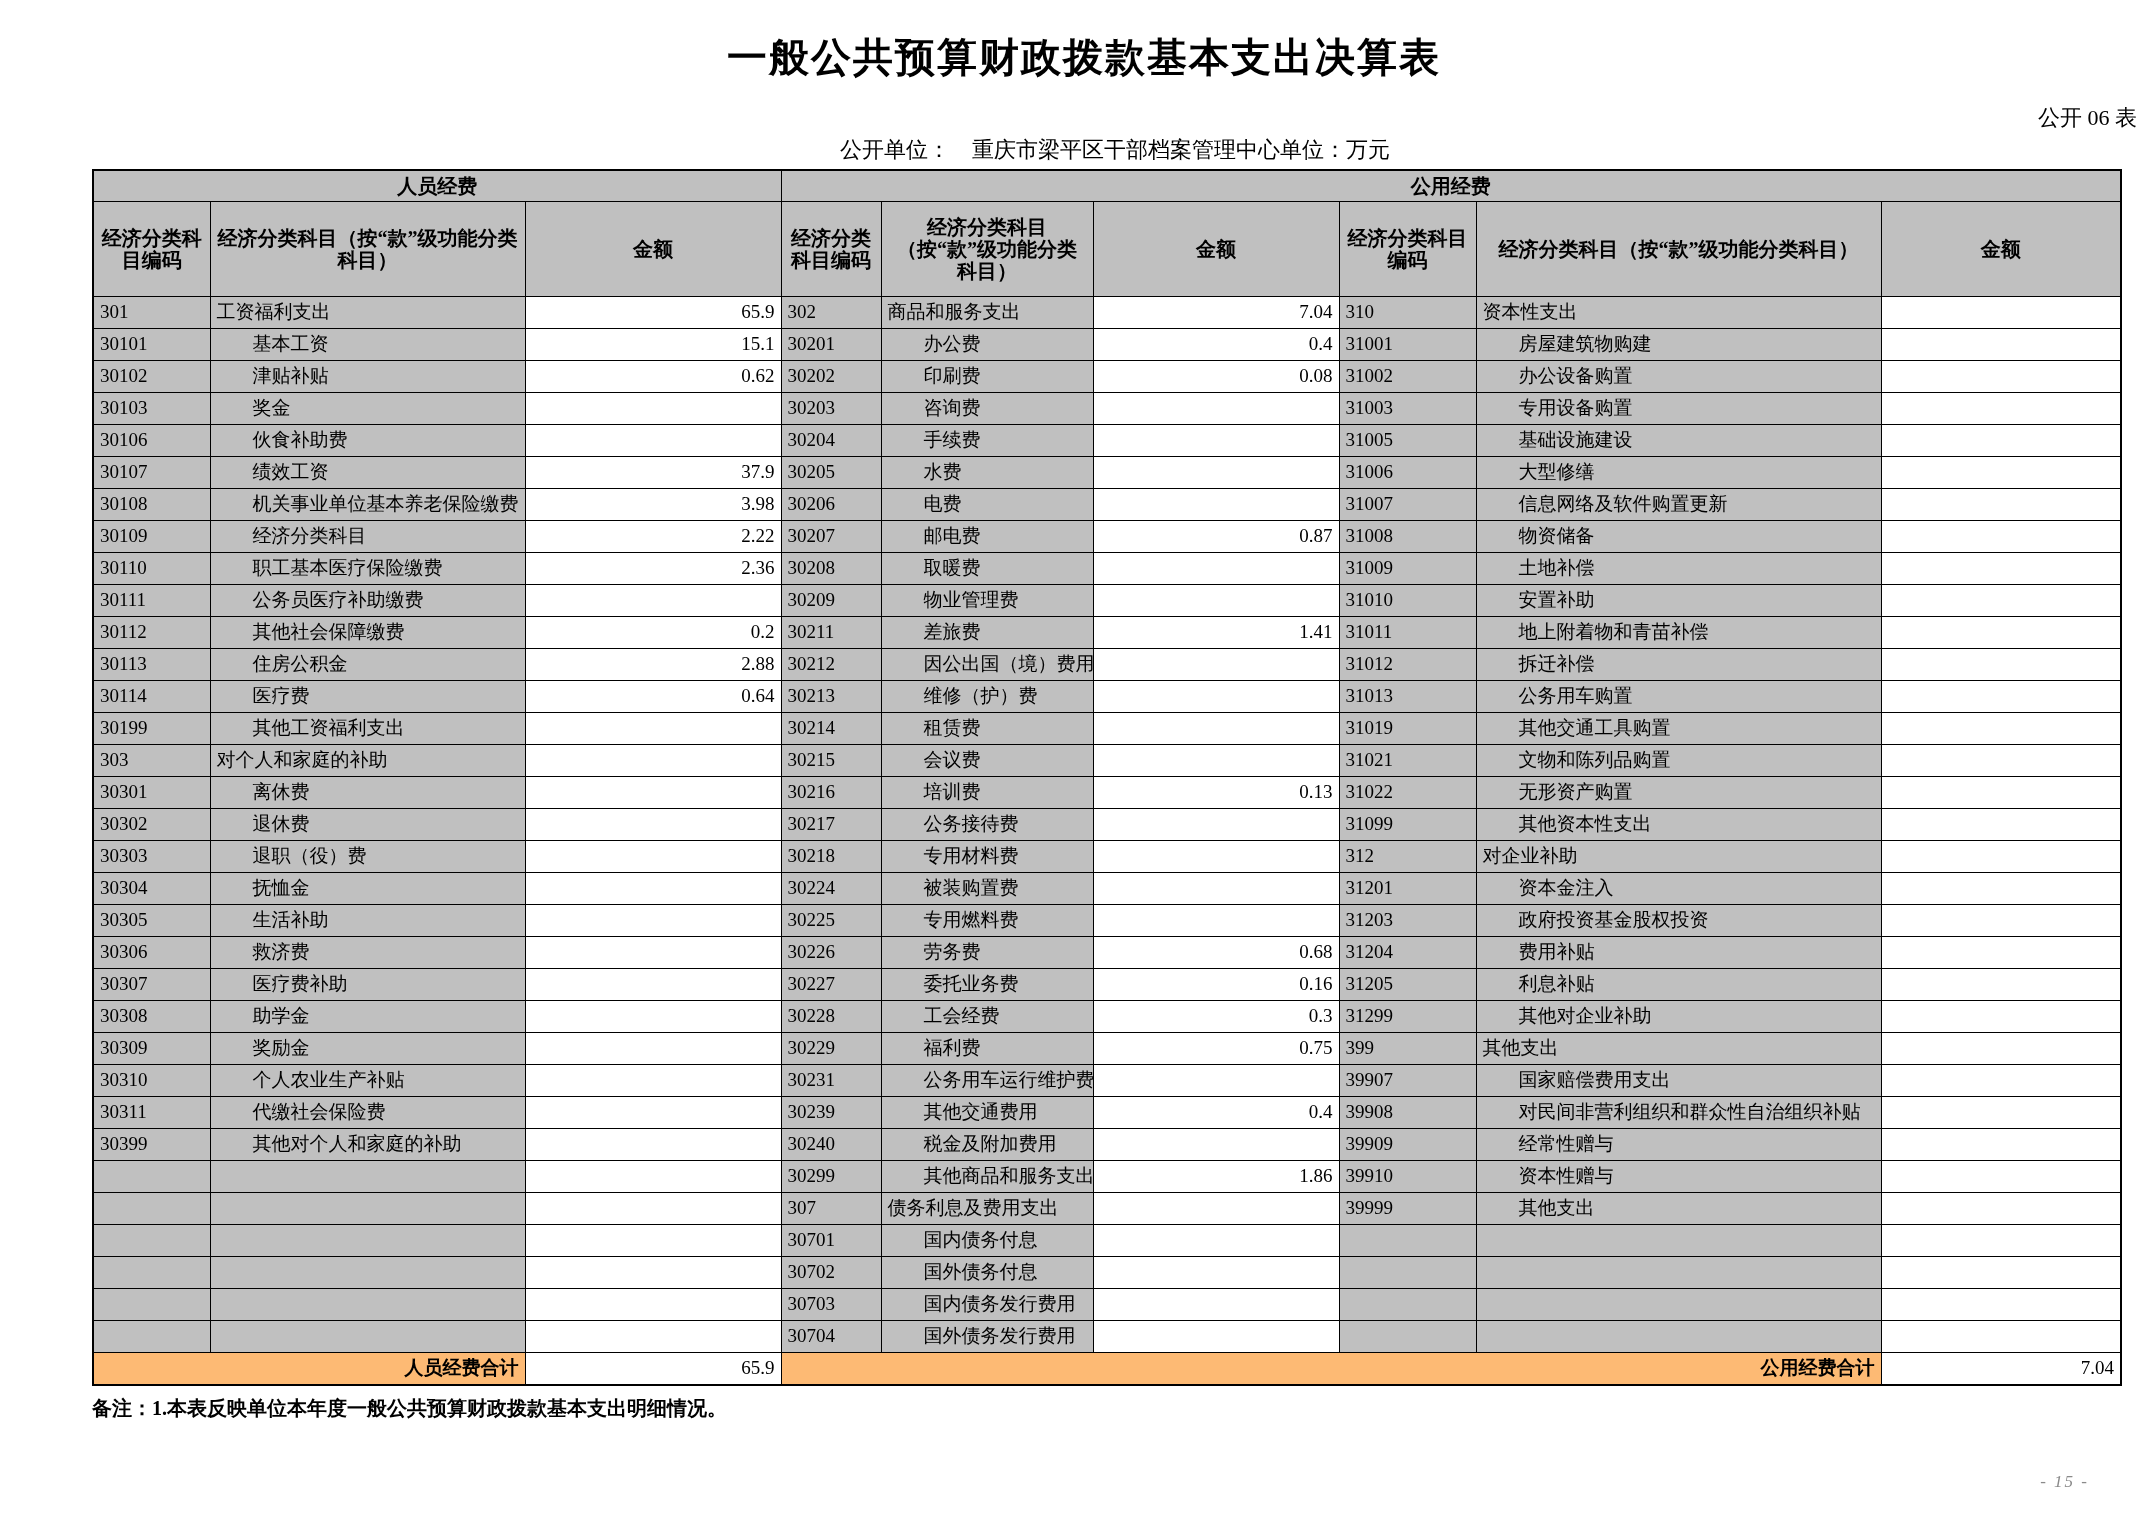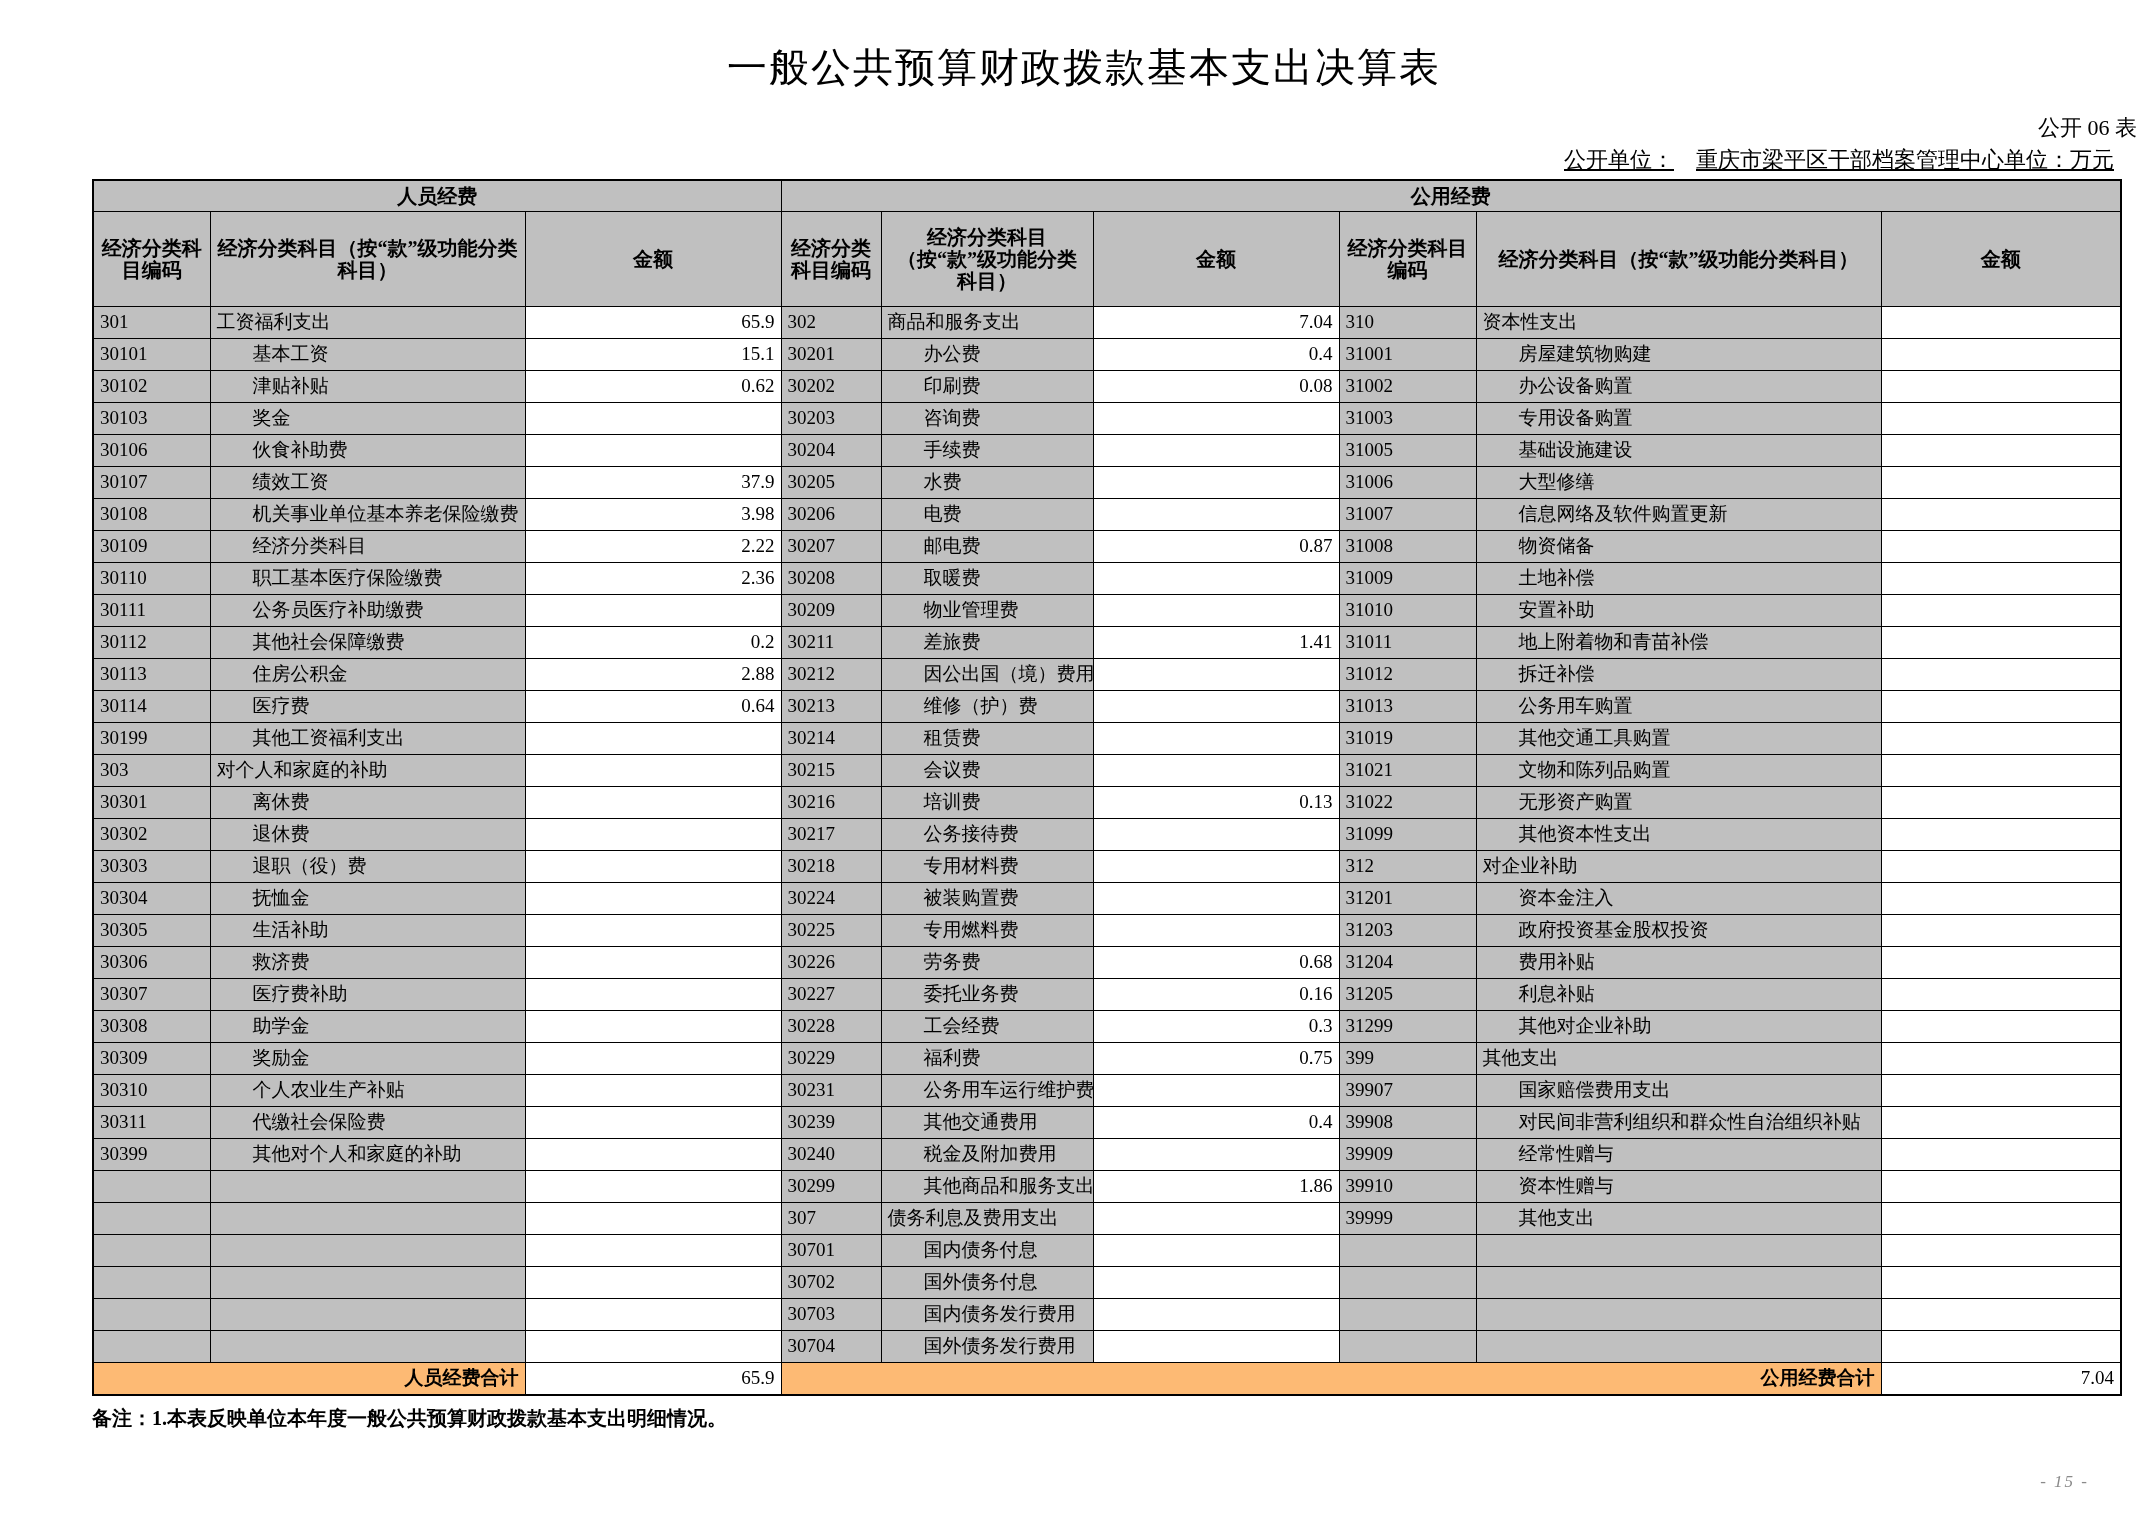--- a/index.html
+++ b/index.html
@@ -3,43 +3,42 @@
 <meta charset="utf-8">
 <style>
   html,body{margin:0;padding:0;}
   body{
     width:2149px;height:1520px;
     background:#ffffff;color:#000;
     font-family:"Liberation Serif","DejaVu Serif",serif;
     position:relative;overflow:hidden;
   }
   .title{
-    margin-top:40px;
+    margin-top:30px;
     text-align:center;
     font-size:40px;
-    font-weight:normal;
+    font-weight:bold;
     letter-spacing:2px;
     padding-left:19px;
   }
   .meta-top{
     margin-top:18px;
     padding-right:12px;
     text-align:right;
     font-size:22px;
   }
   .meta-row{
     display:flex;
-    justify-content:flex-end;
+    justify-content:center;
     align-items:flex-end;
     padding-left:92px;
-    padding-right:35px;
+    padding-right:11px;
     font-size:22px;
     margin-top:2px;
     margin-bottom:4px;
-    text-decoration:underline;
   }
   .unit-name{margin-left:22px;}
   table.budget{
     border-collapse:collapse;
     table-layout:fixed;
     margin-left:92px;
     width:2028px;
     border:2px solid #000;
     font-family:Liberation Serif, serif;
   }

